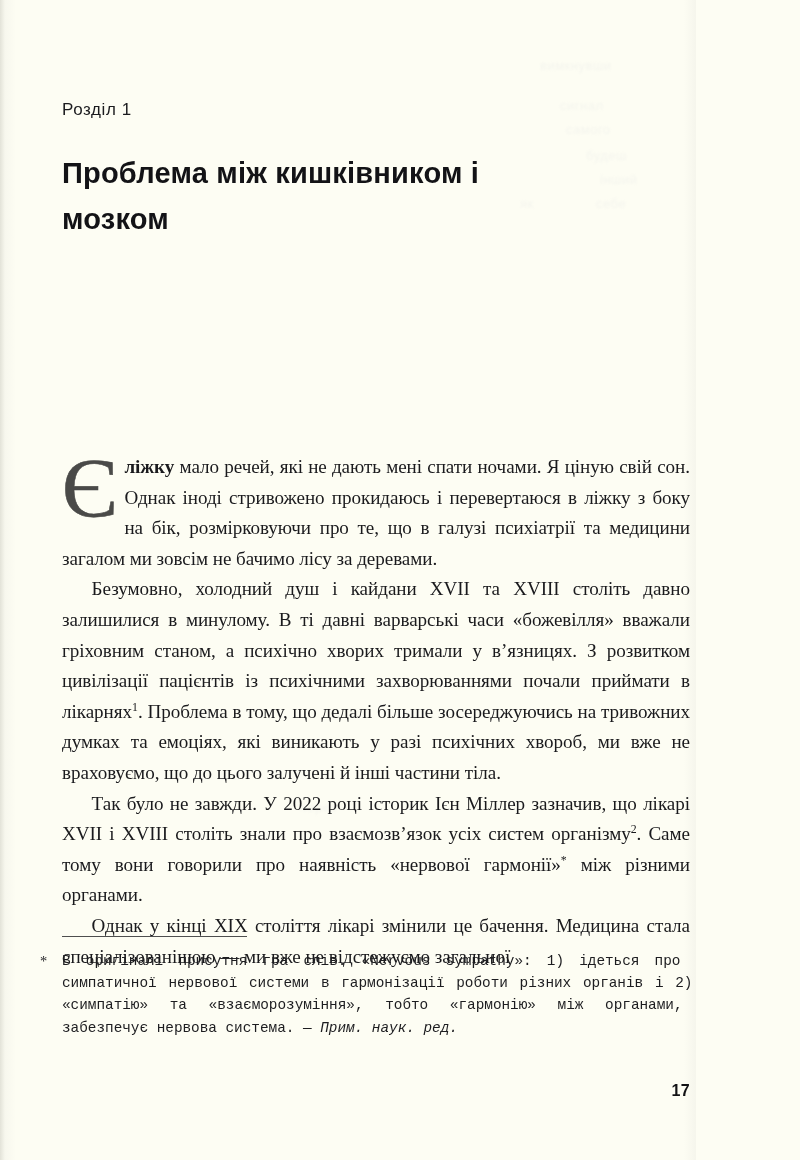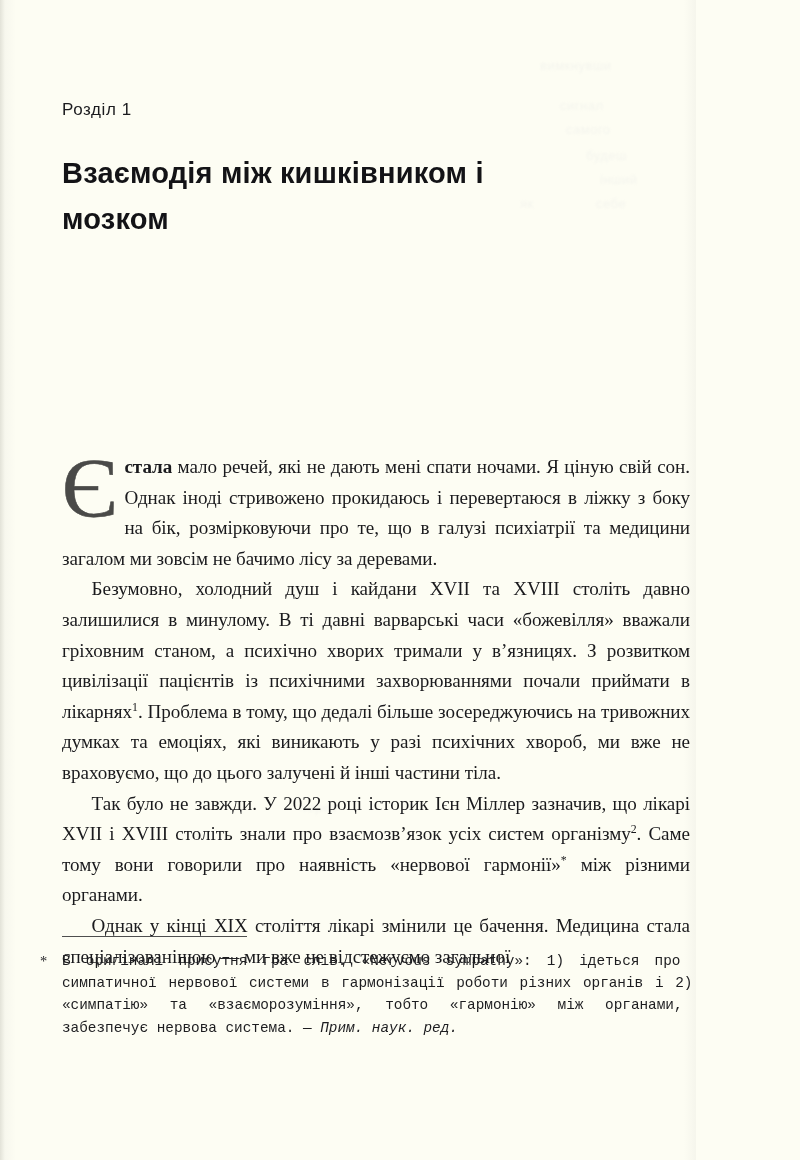--- a/index.html
+++ b/index.html
@@ -181,27 +181,27 @@
   <div class="ghost" style="left:560px; top:98px; font-size:13px;">сигнал</div>
   <div class="ghost" style="left:566px; top:122px; font-size:13px;">самого</div>
   <div class="ghost" style="left:586px; top:148px; font-size:13px;">будеш</div>
   <div class="ghost" style="left:600px; top:172px; font-size:13px;">інший</div>
   <div class="ghost" style="left:520px; top:196px; font-size:13px;">як</div>
   <div class="ghost" style="left:596px; top:196px; font-size:13px;">себе</div>
   <div class="ghost" style="left:300px; top:800px; font-size:13px;">через</div>
 
   <div class="content">
     <div class="chapter-label">Розділ 1</div>
-    <h1 class="chapter-title">Взаємодія між кишківником і мозком</h1>
+    <h1 class="chapter-title">Проблема між кишківником і мозком</h1>
   </div>
 
   <div class="body-block">
 
     <p class="para">
-      <span class="dropcap">Є</span><span class="lead-bold">стала</span><span> мало речей, які не дають мені спати ночами. Я ціную свій сон. Однак іноді стривожено прокидаюсь і перевертаюся в ліжку з боку на бік, розмірковуючи про те, що в галузі психіатрії та медицини загалом ми зовсім не бачимо лісу за деревами.</span>
+      <span class="dropcap">Є</span><span class="lead-bold">ліжку</span><span> мало речей, які не дають мені спати ночами. Я ціную свій сон. Однак іноді стривожено прокидаюсь і перевертаюся в ліжку з боку на бік, розмірковуючи про те, що в галузі психіатрії та медицини загалом ми зовсім не бачимо лісу за деревами.</span>
     </p>
 
     <p class="para">
       <span>Безумовно, холодний душ і кайдани XVII та XVIII століть давно залишилися в минулому. В ті давні варварські часи «божевілля» вважали гріховним станом, а психічно хворих тримали у в’язницях. З розвитком цивілізації пацієнтів із психічними захворюваннями почали приймати в лікарнях</span><sup class="fn">1</sup><span>. Проблема в тому, що дедалі більше зосереджуючись на тривожних думках та емоціях, які виникають у разі психічних хвороб, ми вже не враховуємо, що до цього залучені й інші частини тіла.</span>
     </p>
 
     <p class="para">
       <span>Так було не завжди. У 2022 році історик Ієн Міллер зазначив, що лікарі XVII і XVIII століть знали про взаємозв’язок усіх систем організму</span><sup class="fn">2</sup><span>. Саме тому вони говорили про наявність «нервової гармонії»</span><sup class="fn">*</sup><span> між різними органами.</span>
     </p>
 
@@ -211,14 +211,15 @@
   </div>
 
   <div class="footnote-area">
     <div class="footnote-rule"></div>
     <div class="footnote">
       <span class="footnote-marker">*</span>
       <span class="footnote-text"><span>В оригіналі присутня гра слів. «Nervous sympathy»: 1) ідеться про роль симпатичної нервової системи в гармонізації роботи різних органів і 2) про «симпатію» та «взаєморозуміння», тобто «гармонію» між органами, яку забезпечує нервова система. — </span><i>Прим. наук. ред.</i></span>
     </div>
   </div>
 
+  <div class="folio">17</div>
 
 </div>
 
 </body></html>

